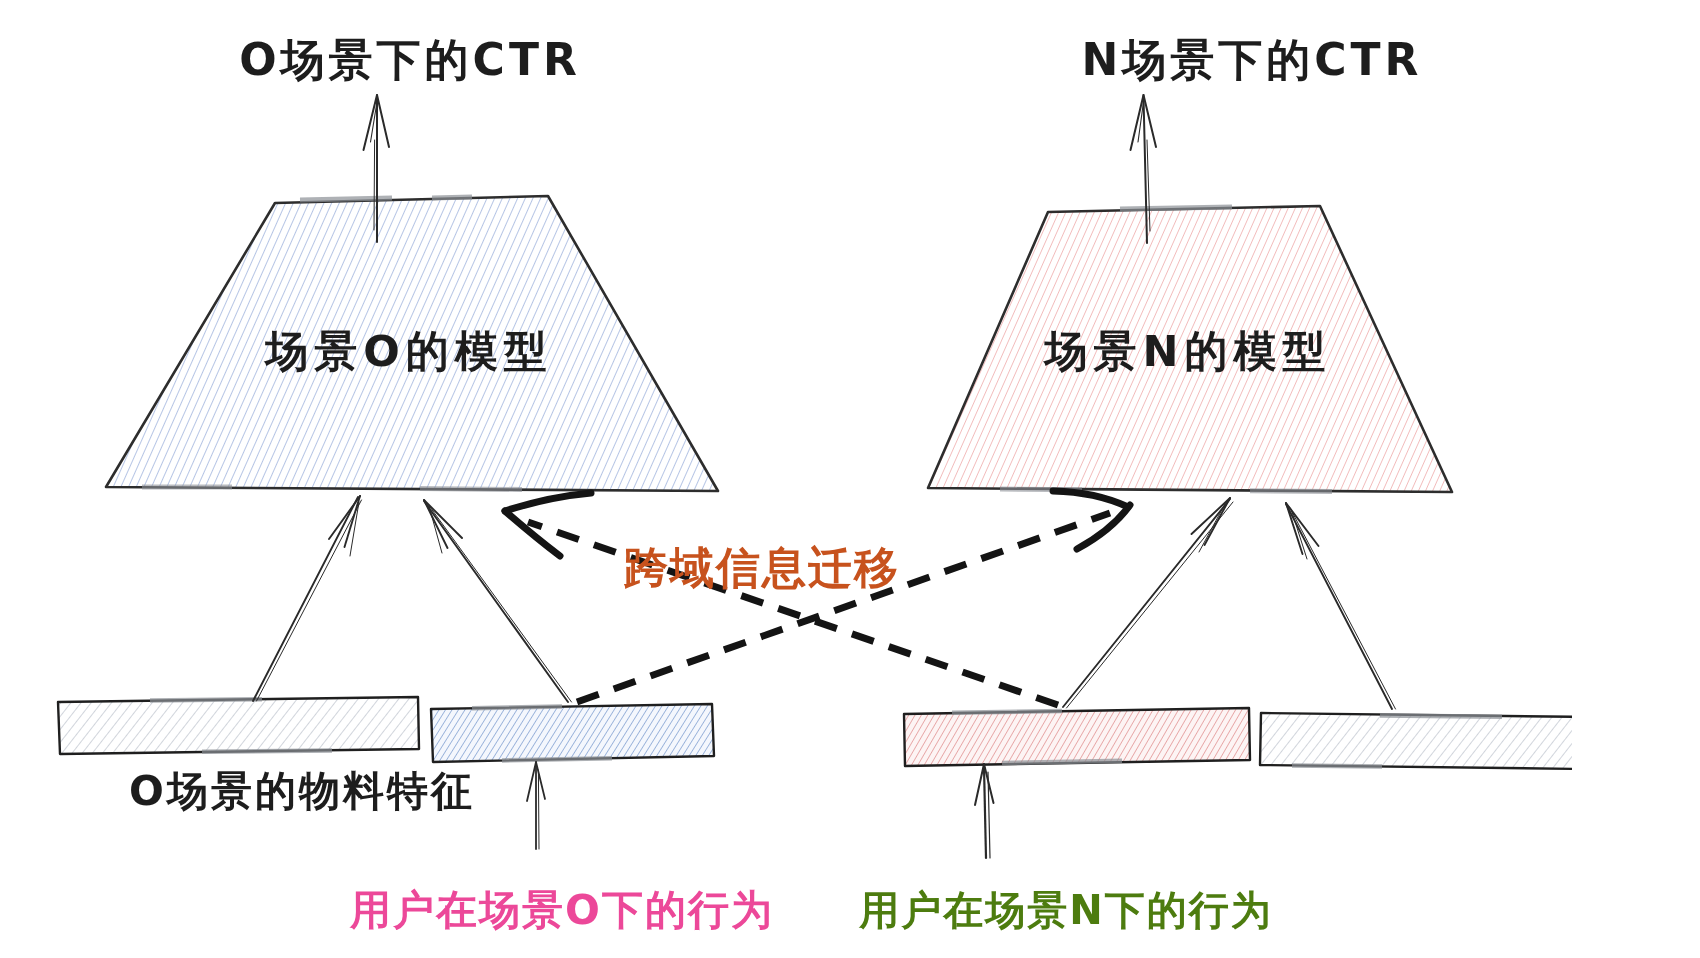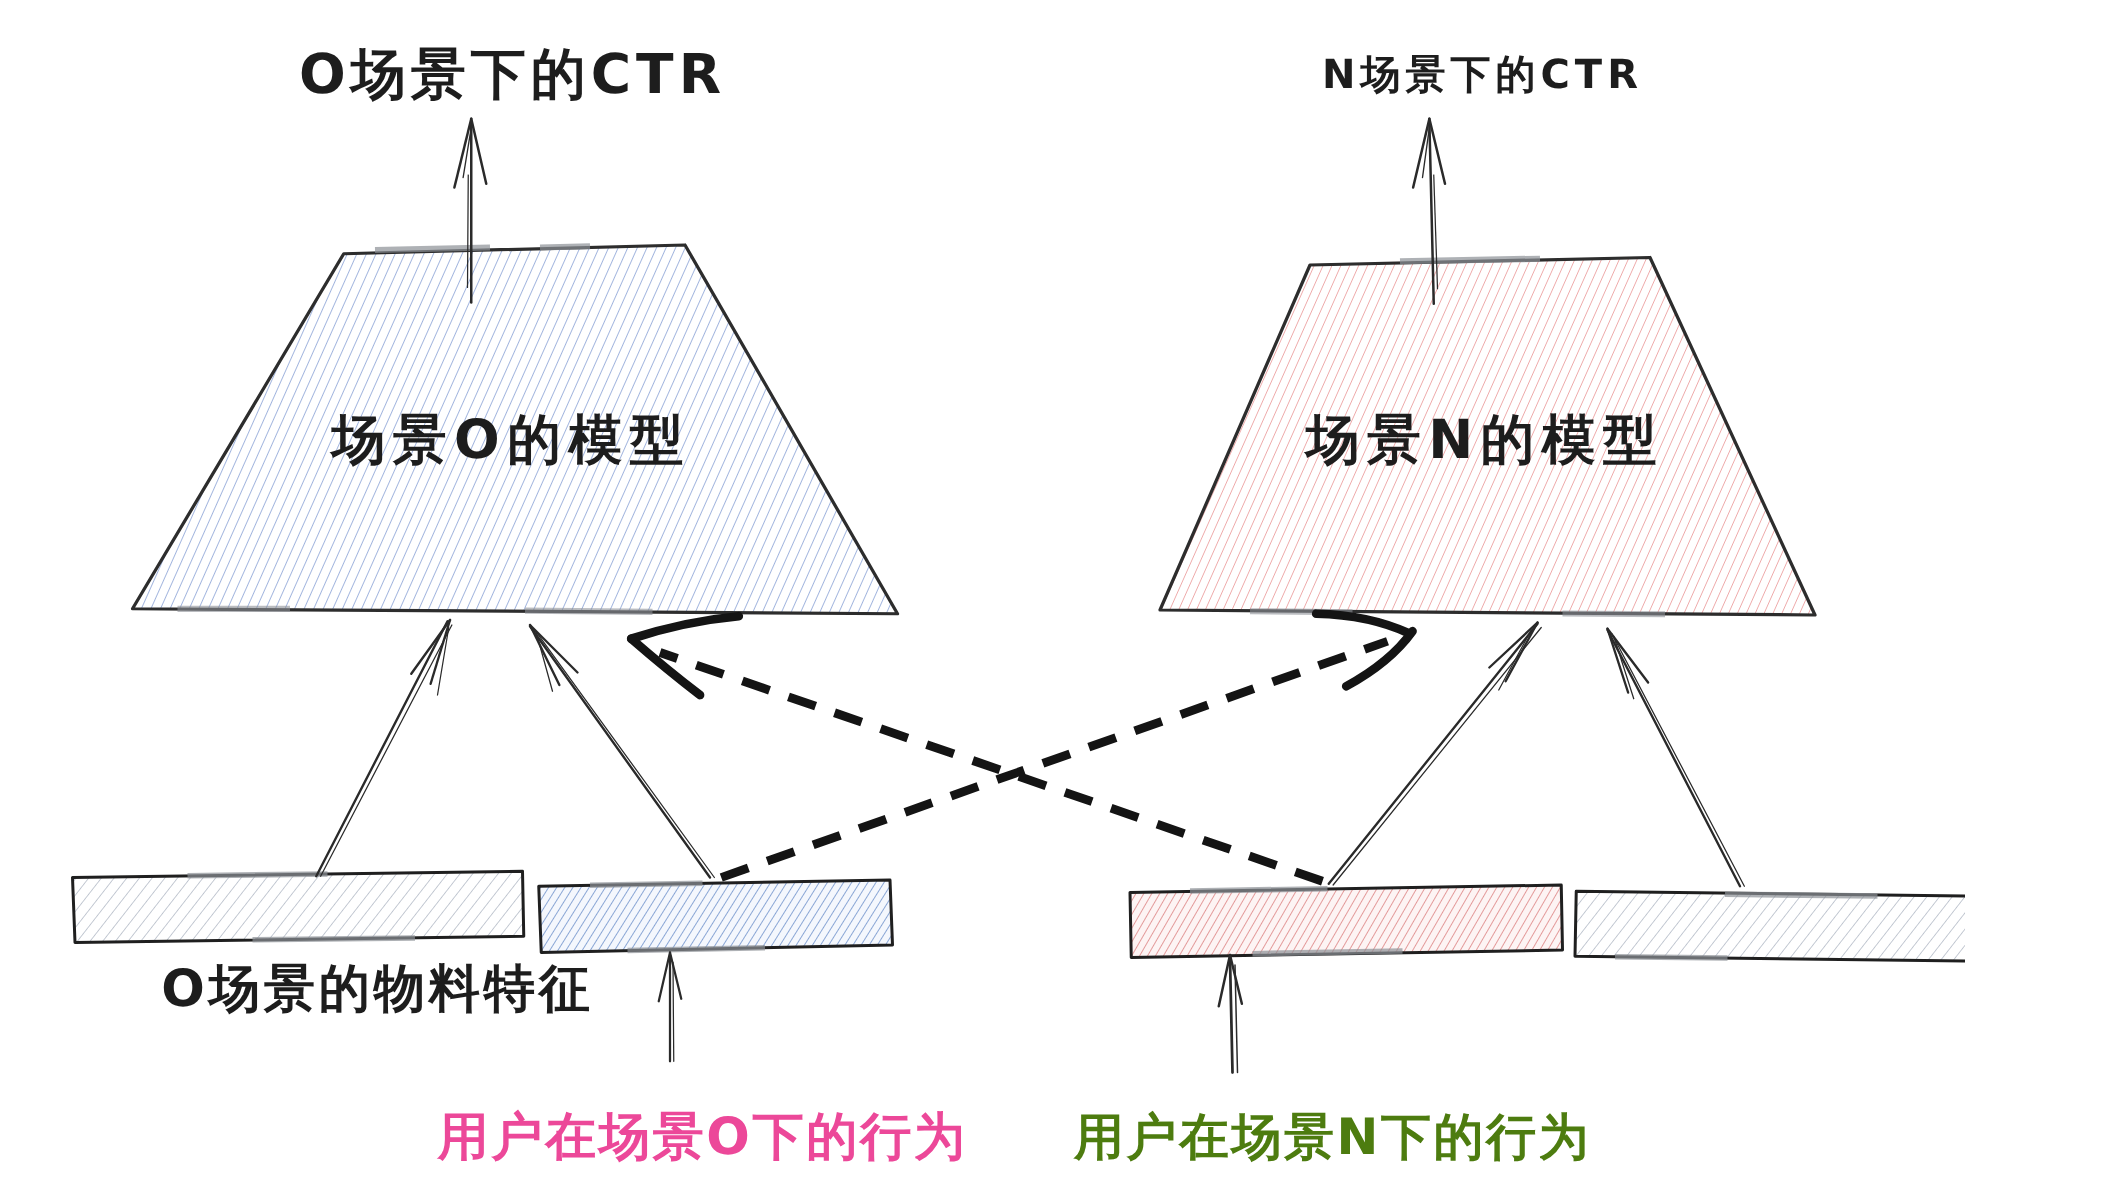--- a/index.html
+++ b/index.html
@@ -12,21 +12,21 @@
   }
   .canvas svg{position:absolute;left:0;top:0;}
   .lbl{
     position:absolute;
     transform:translate(-50%,-50%);
     white-space:nowrap;
     color:#1d1d1d;
     font-weight:600;
   }
   .lbl-ctr-left   {left:410px; top:60px;  font-size:44px; letter-spacing:4px;}
-  .lbl-ctr-right  {left:1186px;top:60px;  font-size:32px; letter-spacing:4px;}
+  .lbl-ctr-right  {left:1252px;top:60px;  font-size:44px; letter-spacing:4px;}
   .lbl-model-left {left:409px; top:352px; font-size:43px; letter-spacing:6px;}
   .lbl-model-right{left:1188px;top:352px; font-size:43px; letter-spacing:6px;text-align:center;}
   .lbl-transfer   {left:762px; top:568px; font-size:44px; letter-spacing:2px; color:#c7521d; font-weight:700;}
   .lbl-mat-left   {left:302px; top:791px; font-size:41px; letter-spacing:3px;}
   .lbl-mat-right  {left:1483px;top:815px; font-size:41px; letter-spacing:3px;}
   .lbl-beh-left   {left:562px; top:910px; font-size:41px; letter-spacing:2px; color:#ec4899; font-weight:700;}
   .lbl-beh-right  {left:1066px;top:910px; font-size:40px; letter-spacing:2px; color:#4d7c0f; font-weight:700;}
 </style>
 </head>
 <body>
@@ -158,17 +158,18 @@
       <path d="M 1058 705 L 528 522" stroke-width="7" stroke-dasharray="23 16"></path>
       <path d="M 505 511 Q 548 497 591 493" stroke-width="7" stroke-linecap="round"></path>
       <path d="M 505 511 Q 535 537 560 556" stroke-width="7" stroke-linecap="round"></path>
     </g>
   </svg>
 
   <div class="lbl lbl-ctr-left">O场景下的CTR</div>
   <div class="lbl lbl-ctr-right">N场景下的CTR</div>
   <div class="lbl lbl-model-left">场景O的模型</div>
   <div class="lbl lbl-model-right">场景N的模型</div>
+  <div class="lbl lbl-transfer">跨域信息迁移</div>
   <div class="lbl lbl-mat-left">O场景的物料特征</div>
   <div class="lbl lbl-beh-left">用户在场景O下的行为</div>
   <div class="lbl lbl-beh-right">用户在场景N下的行为</div>
 
 </div>
 
 </body></html>

